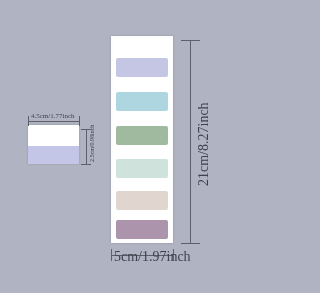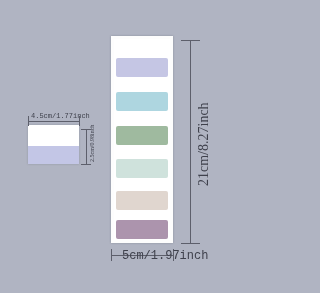--- a/index.html
+++ b/index.html
@@ -40,21 +40,21 @@
   }
   .dim-cap-h {
     position: absolute;
     height: 1px;
     background: #5d5f6b;
   }
   .dim-text {
     position: absolute;
     color: #3f414c;
     white-space: nowrap;
-    font-family: Liberation Mono, monospace;
+    font-family: Liberation Serif, serif;
   }
 
   
   #main-sheet {
     position: absolute;
     left: 111px;
     top: 36px;
     width: 62px;
     height: 207px;
     background: #ffffff;
@@ -128,21 +128,21 @@
   </div>
 
   <div class="dim-line-v" style="left: 190px; top: 40px; height: 203px; background: rgb(93, 95, 107);"></div>
   <div class="dim-cap-h" style="left: 181px; top: 40px; width: 19px; background: rgb(93, 95, 107);"></div>
   <div class="dim-cap-h" style="left: 181px; top: 243px; width: 19px; background: rgb(93, 95, 107);"></div>
   <div class="rot-text" style="left: 196px; top: 186px; font-size: 14px; letter-spacing: 0px; color: rgb(63, 65, 76);">21cm/8.27inch</div>
 
   <div class="dim-line-h" style="left: 111px; top: 255px; width: 63px; background: rgb(93, 95, 107);"></div>
   <div class="dim-cap-v" style="left: 111px; top: 249px; height: 12px; background: rgb(93, 95, 107);"></div>
   <div class="dim-cap-v" style="left: 173px; top: 249px; height: 12px; background: rgb(93, 95, 107);"></div>
-  <div class="dim-text" style="left: 114px; top: 249px; font-size: 12px; color: rgb(63, 65, 76); margin-left: 8px;">5cm/1.97inch</div>
+  <div class="dim-text" style="left: 114px; top: 249px; font-size: 14px; color: rgb(63, 65, 76);">5cm/1.97inch</div>
 
   <div id="detail-sheet">
     <div class="detail-white"></div>
     <div class="detail-color" style="background: rgb(195, 198, 230);"></div>
   </div>
 
   <div class="dim-line-h" style="left: 28px; top: 121px; width: 52px; background: rgb(93, 95, 107);"></div>
   <div class="dim-cap-v" style="left: 28px; top: 116px; height: 10px; background: rgb(93, 95, 107);"></div>
   <div class="dim-cap-v" style="left: 79px; top: 116px; height: 10px; background: rgb(93, 95, 107);"></div>
   <div class="dim-text" style="left: 31px; top: 112px; font-size: 7px; color: rgb(63, 65, 76);">4.5cm/1.77inch</div>

